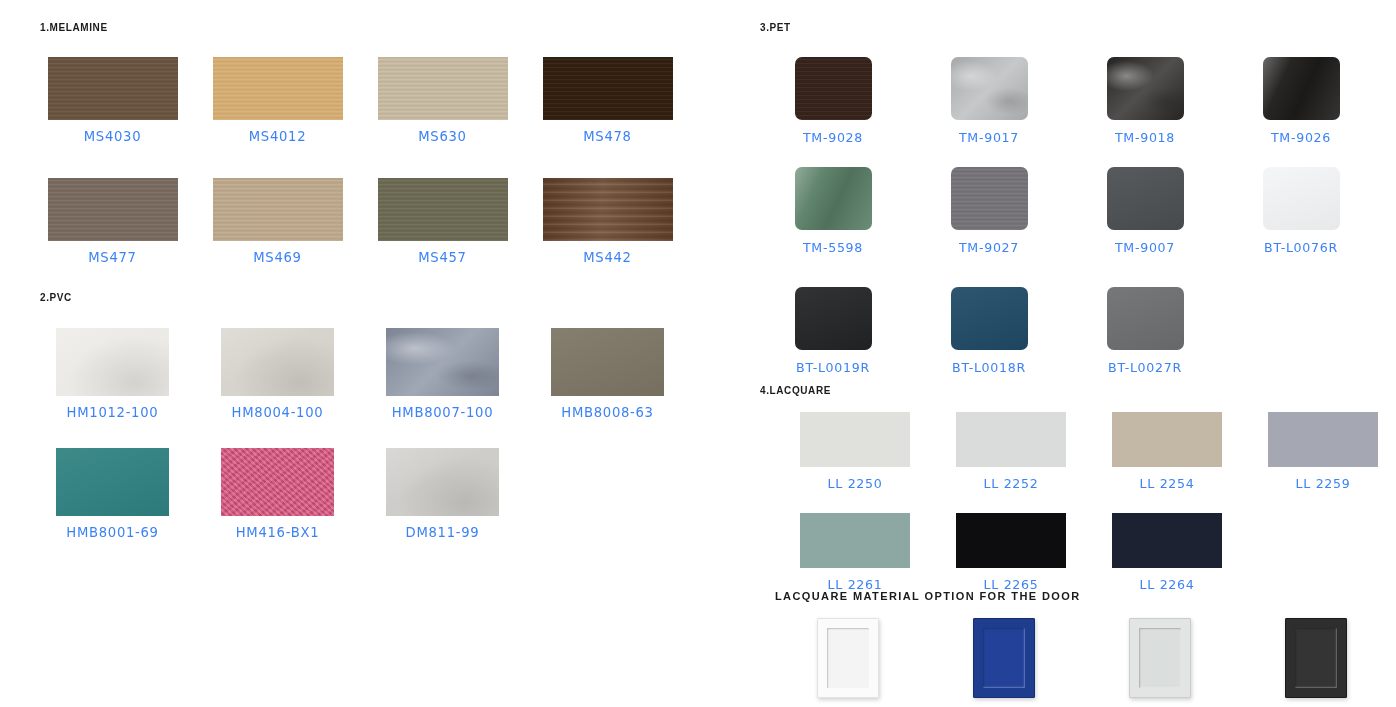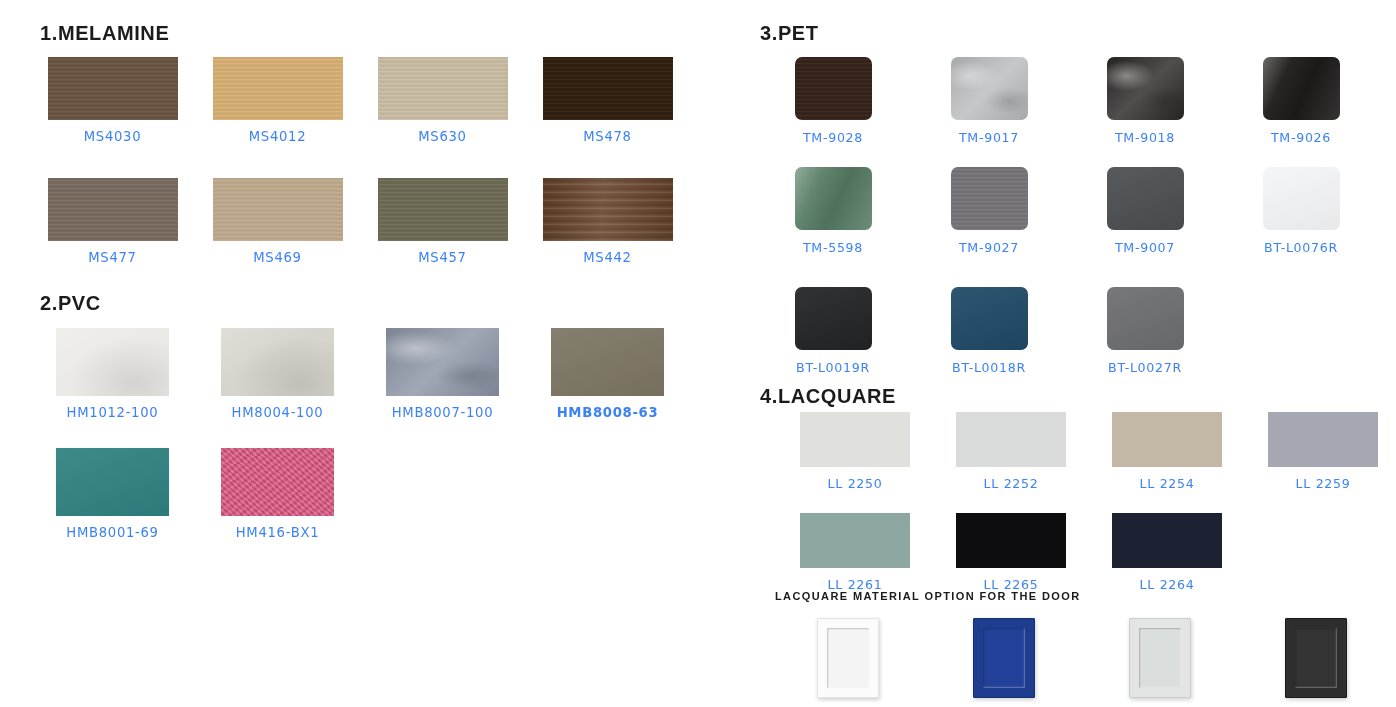--- a/index.html
+++ b/index.html
@@ -21,21 +21,21 @@
     inset: 0;
   }
   .col {
     position: absolute;
     top: 0;
   }
   .col-left  { left: 30px;  width: 680px; }
   .col-right { left: 755px; width: 625px; }
 
   .section-title {
-    font-size: 20px;
+    font-size: 10px;
     font-weight: bold;
     letter-spacing: 0.6px;
     color: #1b1b1b;
     margin: 0;
   }
   .section-title.wide {
     letter-spacing: 1.4px;
     font-size: 11px;
   }
 
@@ -231,31 +231,35 @@
           <span class="label">HM1012-100</span>
         </div>
         <div class="cell" style="margin-bottom: 28px;">
           <span class="swatch tex-soft" style="background: rgb(215, 212, 205);"></span>
           <span class="label">HM8004-100</span>
         </div>
         <div class="cell" style="margin-bottom: 28px;">
           <span class="swatch tex-stone" style="background: rgb(139, 148, 165);"></span>
           <span class="label">HMB8007-100</span>
         </div>
-        <div class="cell" style="margin-bottom: 24px; font-weight: bold;">
+        <div class="cell" style="margin-bottom: 24px;">
           <span class="swatch tex-flat" style="background: rgb(124, 117, 101);"></span>
           <span class="label">HMB8008-63</span>
         </div>
         <div class="cell" style="margin-bottom: 28px;">
           <span class="swatch tex-flat" style="background: rgb(46, 129, 128);"></span>
           <span class="label">HMB8001-69</span>
         </div>
         <div class="cell" style="margin-bottom: 28px;">
           <span class="swatch tex-leather" style="background: rgb(217, 83, 126);"></span>
           <span class="label">HM416-BX1</span>
+        </div>
+        <div class="cell" style="margin-bottom: 28px;">
+          <span class="swatch tex-soft" style="background: rgb(207, 205, 201);"></span>
+          <span class="label">DM811-99</span>
         </div>
       </div>
   </div>
 
   <div class="col col-right">
 
     <div style="position:absolute; top:22px; left:5px;" class="section-title">3.PET</div>
 
     <div class="grid pet" id="grid-pet" style="position:absolute; top:57px; left:0; width:625px;">
         <div class="cell" style="margin-bottom: 22px;">

